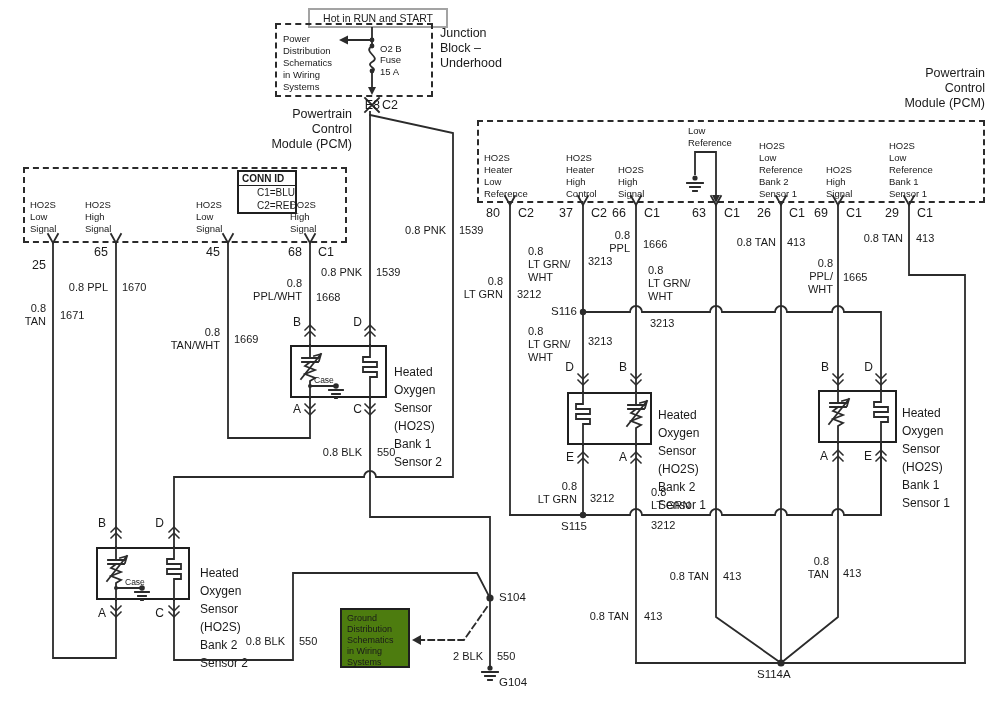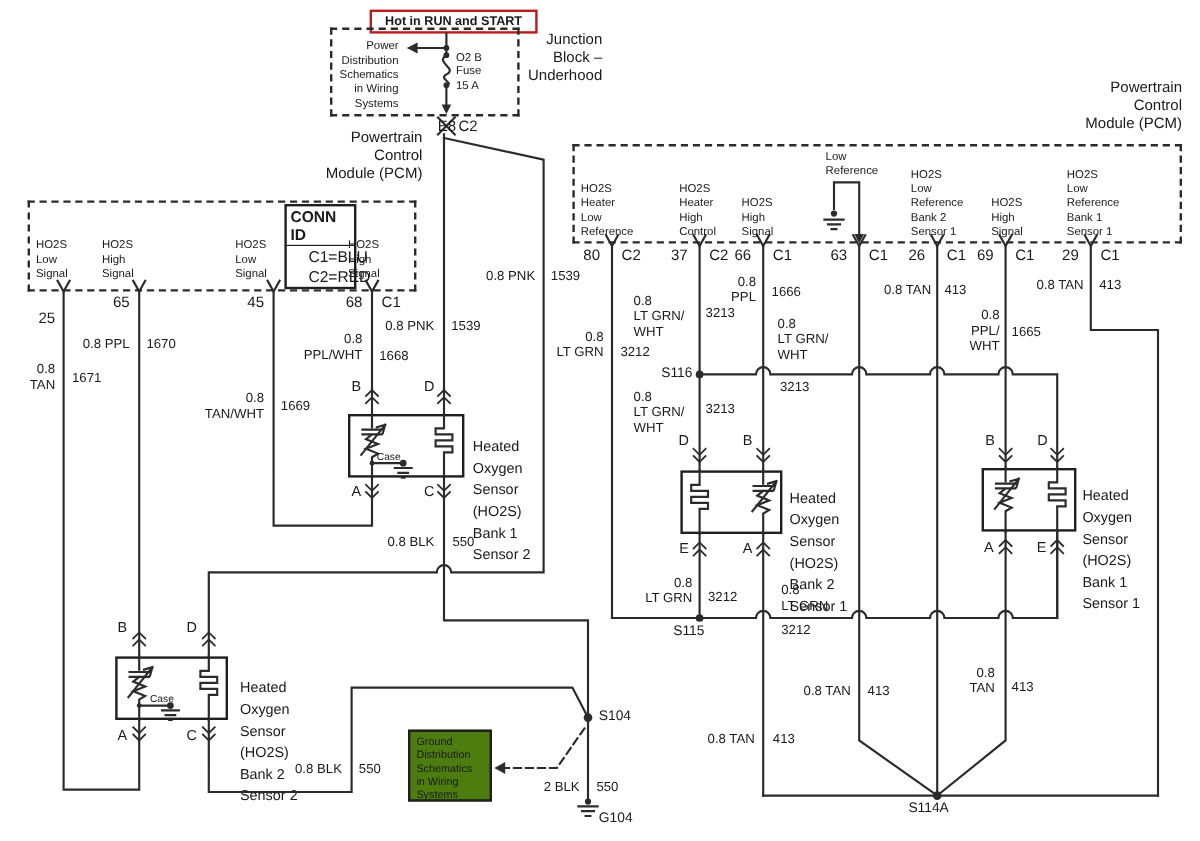--- a/index.html
+++ b/index.html
@@ -3,26 +3,26 @@
 <meta charset="utf-8">
 <style>
   html,body{margin:0;padding:0;background:#fff;}
   #stage{position:relative;width:1000px;height:701px;background:#fff;overflow:hidden;
          font-family:"Liberation Sans",sans-serif;color:#1a1a1a;}
   #stage *{box-sizing:border-box;}
   .lbl{position:absolute;font-size:11px;line-height:1.16;white-space:pre-line;color:#1a1a1a;}
   .ra{text-align:right;}
   .dbox{position:absolute;border:2px dashed #2b2b2b;background:transparent;}
   .sbox{position:absolute;border:2.5px solid #1f1f1f;background:transparent;}
-  .titl{position:absolute;font-size:12.5px;line-height:1.2;white-space:pre-line;text-align:right;}
+  .titl{position:absolute;font-size:12.5px;line-height:1.2;white-space:pre-line;}
   .tr{text-align:right;}
   .sensname{position:absolute;font-size:12px;line-height:1.5;white-space:pre-line;margin-top:20px;}
-  #hotbox{position:absolute;left:308px;top:8px;width:140px;height:20px;border:2px solid #b91c1c;
-          display:flex;align-items:center;justify-content:center;font-size:10.5px;font-weight:700;}
-  #connid{position:absolute;left:237px;top:170px;width:60px;border:2px solid #1f1f1f;background:#fff;font-size:13px;}
+  #hotbox{position:absolute;left:308px;top:8px;width:140px;height:20px;border:2px solid #a3a3a3;
+          display:flex;align-items:center;justify-content:center;font-size:10.5px;font-weight:400;}
+  #connid{position:absolute;left:237px;top:170px;width:60px;border:2px solid #1f1f1f;background:#fff;font-size:10px;}
   #connid .hd{border-bottom:1.5px solid #1f1f1f;padding:1px 3px;font-weight:700;}
   #connid .rw{padding:1px 18px;}
   #gndbox{position:absolute;left:340px;top:608px;width:70px;height:60px;border:2.5px solid #1f1f1f;
           font-size:9px;line-height:1.22;padding:3px 0 0 5px;white-space:pre-line;background:#4d7c0f;}
   svg{position:absolute;left:0;top:0;}
 </style>
 </head>
 <body>
 
 <div id="stage">
@@ -34,21 +34,21 @@
   <div class="sbox" style="left:290px;top:345px;width:97px;height:53px;"></div>
   <div class="sbox" style="left:96px;top:547px;width:94px;height:53px;"></div>
   <div class="sbox" style="left:567px;top:392px;width:85px;height:53px;"></div>
   <div class="sbox" style="left:818px;top:390px;width:79px;height:53px;"></div>
   <div id="gndbox">Ground
 Distribution
 Schematics
 in Wiring
 Systems</div>
 
-  <div class="lbl" style="left:283px;top:33px;font-size:9.5px;line-height:1.25;text-align:right;">Power
+  <div class="lbl" style="left:283px;top:33px;font-size:9.5px;line-height:1.25;">Power
 Distribution
 Schematics
 in Wiring
 Systems</div>
   <div class="lbl" style="left:380px;top:43px;font-size:9.5px;line-height:1.2;">O2 B
 Fuse
 15 A</div>
   <div class="titl" style="left:440px;top:26px;">Junction
 Block –
 Underhood</div>

